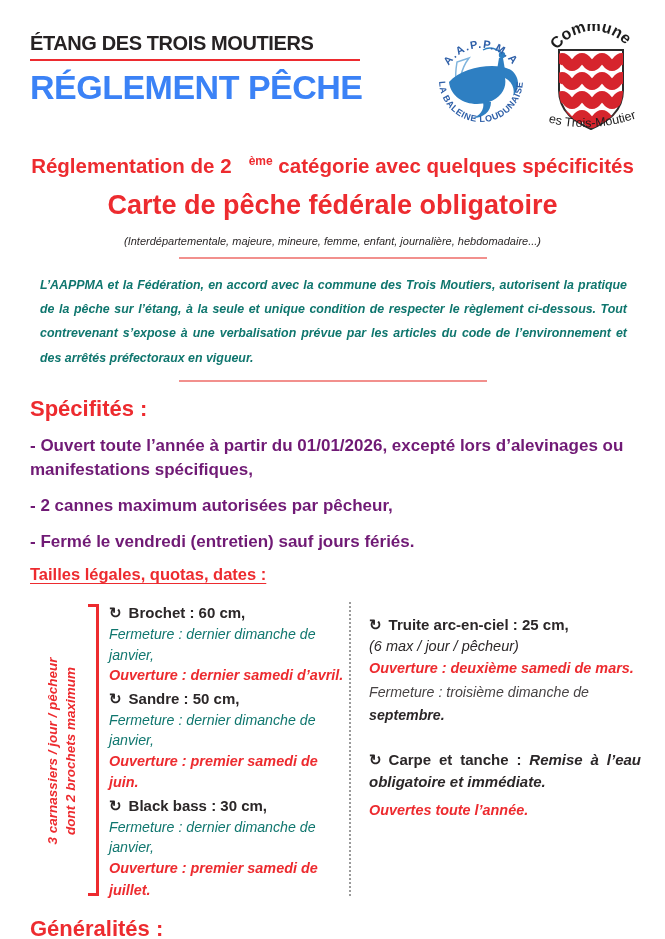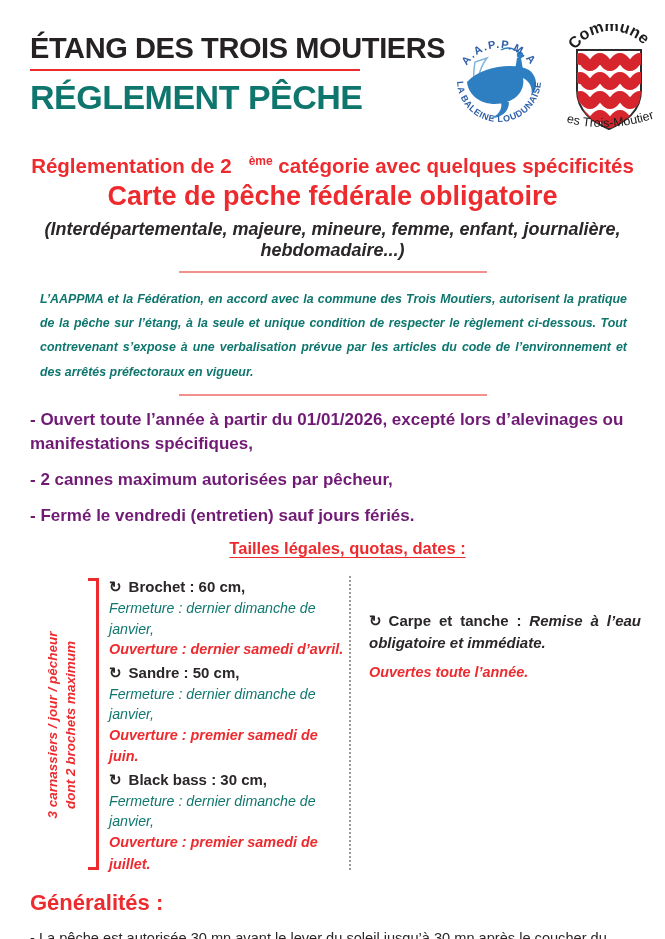--- a/index.html
+++ b/index.html
@@ -6,48 +6,48 @@
   html, body { background: #ffffff; }
   body { font-family: "Liberation Sans", sans-serif; color: #231f20; }
   .page {
     position: relative; width: 665px; height: 939px; margin: 0 auto;
     background: #ffffff; overflow: hidden;
   }
 
   
   .header { display: flex; justify-content: space-between; align-items: flex-start; padding: 24px 22px 0 30px; }
   .titles { padding-top: 8px; }
-  .title1 { font-size: 29px; font-weight: 800; letter-spacing: -0.4px; color: #262223; white-space: nowrap; }
+  .title1 { font-size: 20px; font-weight: 800; letter-spacing: -0.4px; color: #262223; white-space: nowrap; }
   .title-underline { height: 2px; background: #ed2b2f; margin: 4px 0 7px 0; width: 330px; }
-  .title2 { font-size: 34px; font-weight: 800; letter-spacing: -0.5px; color: #0f766e; white-space: nowrap; }
+  .title2 { font-size: 34px; font-weight: 800; letter-spacing: -0.5px; color: #3b82f6; white-space: nowrap; }
   .logos { display: flex; gap: 6px; align-items: flex-start; }
 
   
   .intro { text-align: center; margin-top: 14px; }
   .red-h1 { color: #ed2b2f; font-weight: 800; font-size: 20.5px; }
   .red-h1 sup { font-size: 12px; margin-left: 17px; }
-  .red-h2 { color: #ed2b2f; font-weight: 800; font-size: 27px; margin-top: 3px; }
-  .card-types { font-size: 18px; font-weight: 700; font-style: italic; margin-top: 7px; color: #2b2728; }
+  .red-h2 { color: #ed2b2f; font-weight: 800; font-size: 27px; margin-top: 12px; }
+  .card-types { font-size: 11px; font-weight: 400; font-style: italic; margin-top: 14px; color: #2b2728; }
 
   .thin-red-line { height: 2px; background: #f2908d; margin: 10px auto 0 auto; width: 308px; }
 
   .intro-par {
     margin: 14px 38px 0 40px; font-size: 12.4px; font-weight: 700; font-style: italic;
     line-height: 1.95; color: #0f766e; text-align: justify;
   }
 
   
   .section-h { color: #ed2b2f; font-weight: 800; font-size: 22px; margin: 14px 0 0 30px; }
 
   .spec-list { margin: 12px 30px 0 30px; }
   .spec-item { font-size: 17px; font-weight: 700; line-height: 1.45; margin-bottom: 11px; color: #701a75; }
 
   .tailles-h {
     color: #ed2b2f; font-weight: 800; font-size: 16.5px; margin: 8px 0 0 30px;
-    text-decoration: underline; text-underline-offset: 3px; text-align: center;
+    text-decoration: underline; text-underline-offset: 3px;
   }
 
   
   .tailles-grid { display: flex; margin: 16px 24px 0 36px; }
   .side-note { position: relative; width: 52px; align-self: stretch; }
   .side-note-rot {
     position: absolute; top: 50%; left: 50%;
     transform: translate(-50%, -50%) rotate(-90deg);
     white-space: nowrap; text-align: center;
     color: #ed2b2f; font-weight: 700; font-style: italic; font-size: 13.5px; line-height: 1.3;
@@ -139,20 +139,21 @@
     <div class="red-h1"><span>Réglementation de 2</span><sup>ème</sup><span> catégorie avec quelques spécificités</span></div>
     <div class="red-h2">Carte de pêche fédérale obligatoire</div>
     <div class="card-types">(Interdépartementale, majeure, mineure, femme, enfant, journalière, hebdomadaire...)</div>
     <div class="thin-red-line"></div>
   </div>
 
   <p class="intro-par">L’AAPPMA et la Fédération, en accord avec la commune des Trois Moutiers, autorisent la pratique de la pêche sur l’étang, à la seule et unique condition de respecter le règlement ci-dessous. Tout contrevenant s’expose à une verbalisation prévue par les articles du code de l’environnement et des arrêtés préfectoraux en vigueur.</p>
 
   <div class="thin-red-line"></div>
 
+  <div class="section-h">Spécifités :</div>
   <div class="spec-list">
     <p class="spec-item">- Ouvert toute l’année à partir du 01/01/2026, excepté lors d’alevinages ou manifestations spécifiques,</p>
     <p class="spec-item">- 2 cannes maximum autorisées par pêcheur,</p>
     <p class="spec-item">- Fermé le vendredi (entretien) sauf jours fériés.</p>
   </div>
 
   <div class="tailles-h">Tailles légales, quotas, dates :</div>
 
   <div class="tailles-grid">
     <div class="side-note">
@@ -177,20 +178,26 @@
       <div class="species-entry">
         <div class="species-name"><span class="bullet">↻</span><span>Black bass : 30 cm,</span></div>
         <div class="fermeture">Fermeture : dernier dimanche de janvier,</div>
         <div class="ouverture">Ouverture : premier samedi de juillet.</div>
       </div>
     </div>
 
     <div class="col-divider"></div>
 
     <div class="right-col">
+      <div>
+        <div class="species-name"><span class="bullet">↻</span><span>Truite arc-en-ciel : 25 cm,</span></div>
+        <div class="truite-quota">(6 max / jour / pêcheur)</div>
+        <div class="ouverture">Ouverture : deuxième samedi de mars.</div>
+        <div class="truite-ferm"><span>Fermeture : troisième dimanche de </span><b>septembre.</b></div>
+      </div>
       <div class="carpe-block">
         <div class="carpe-line"><span class="bullet">↻</span><span class="carpe-name">Carpe et tanche :  </span><span class="carpe-note">Remise à l’eau obligatoire et immédiate.</span></div>
         <div class="ouverture carpe-open">Ouvertes toute l’année.</div>
       </div>
     </div>
   </div>
 
   <div class="section-h">Généralités :</div>
   <div class="gen-list">
     <p class="gen-item">- La pêche est autorisée 30 mn avant le lever du soleil jusqu’à 30 mn après le coucher du soleil.</p>

